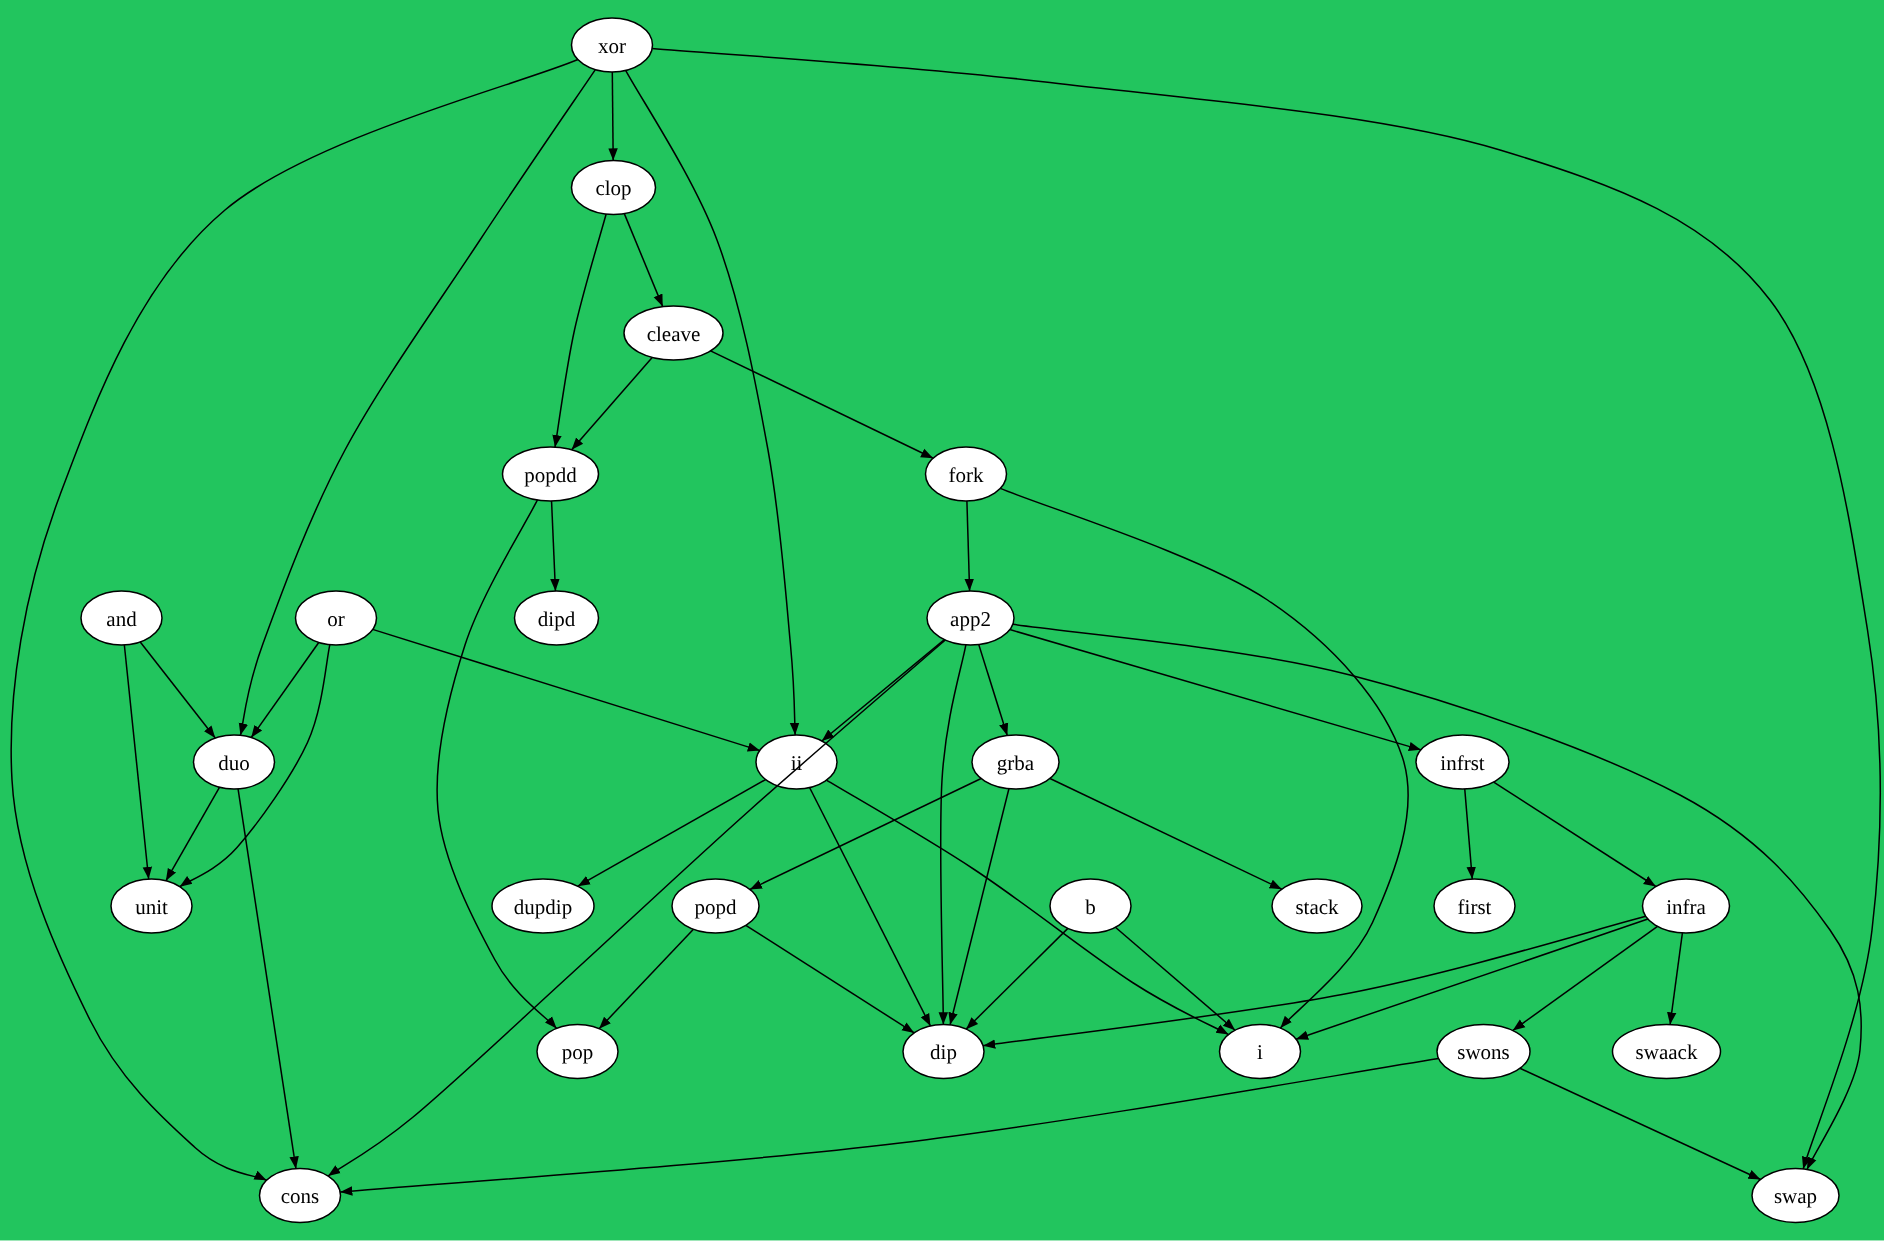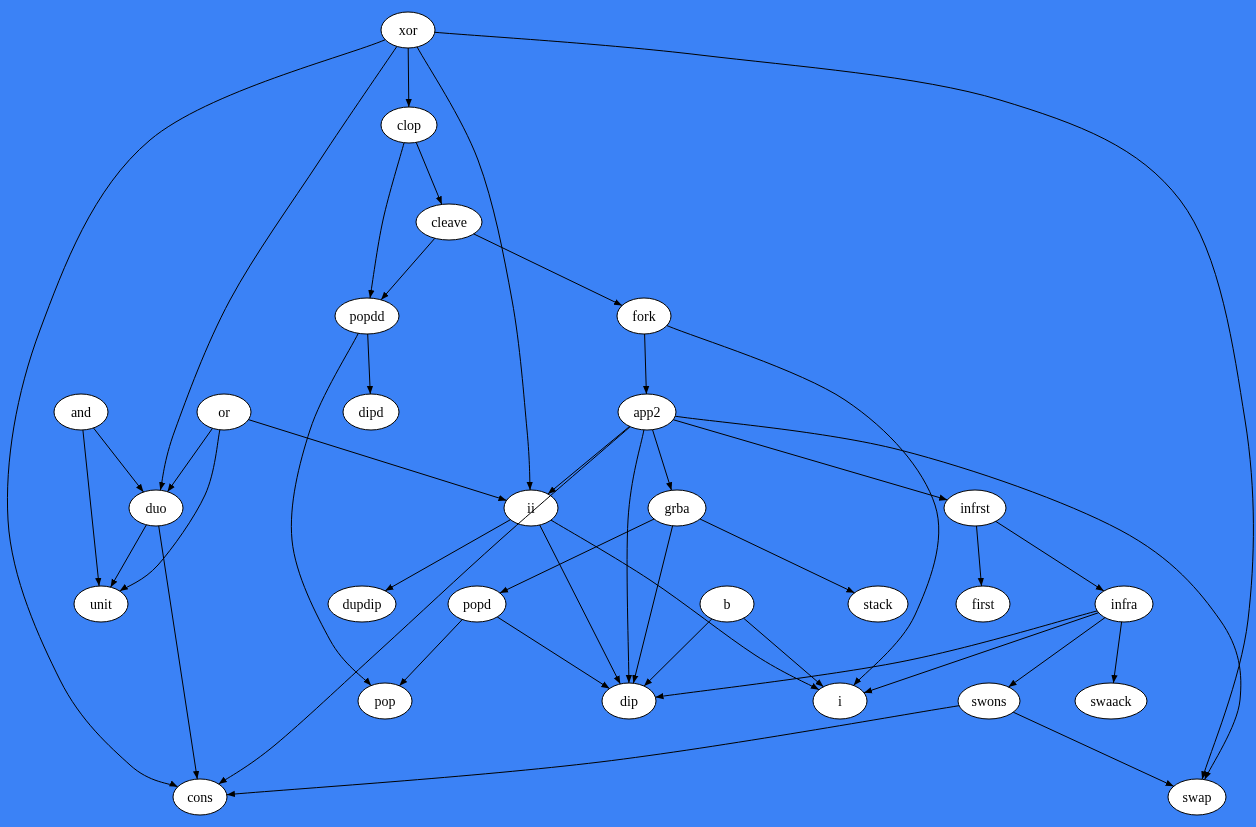--- a/index.html
+++ b/index.html
@@ -4,21 +4,21 @@
 <style>
   html, body {
     margin: 0;
     padding: 0;
     background: #ffffff;
   }
   .canvas {
     position: relative;
     width: 1256px;
     height: 827px;
-    background: #3b82f6;
+    background: #22c55e;
     overflow: hidden;
     font-family: "Liberation Serif", serif;
   }
   svg { display: block; }
   .node-ellipse {
     fill: #ffffff;
     stroke: #000000;
     stroke-width: 1;
   }
   .node-label {

